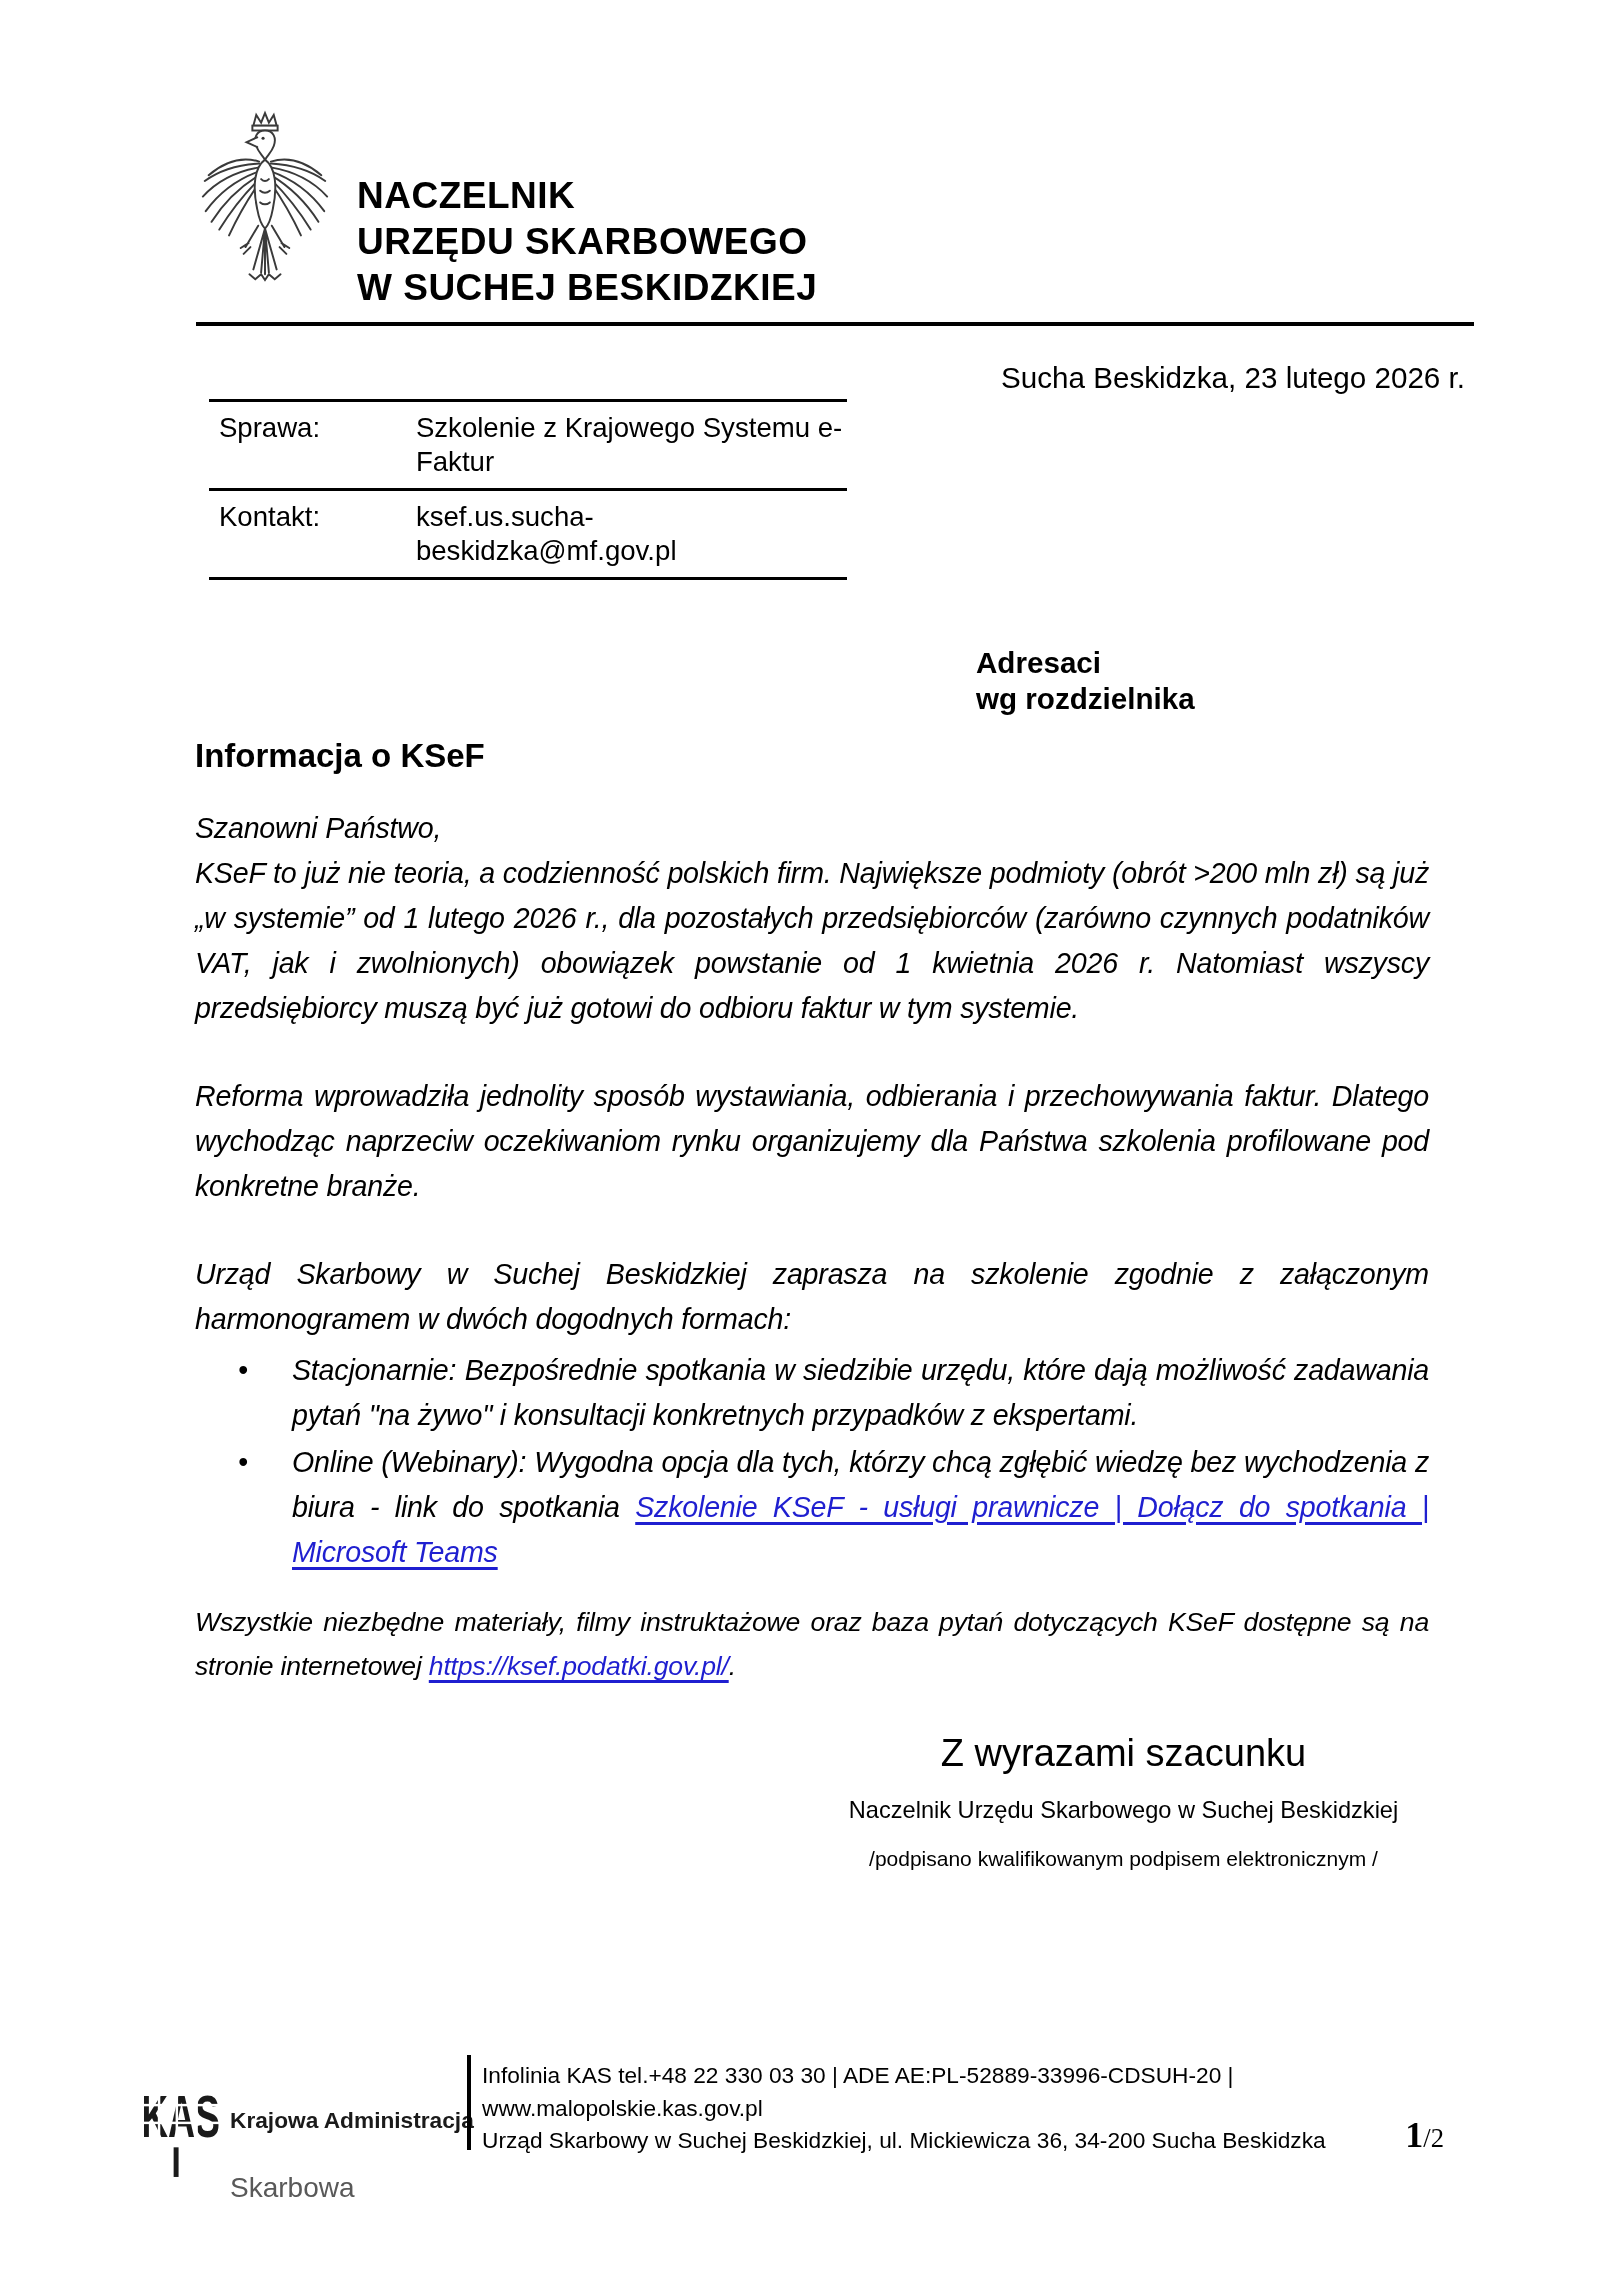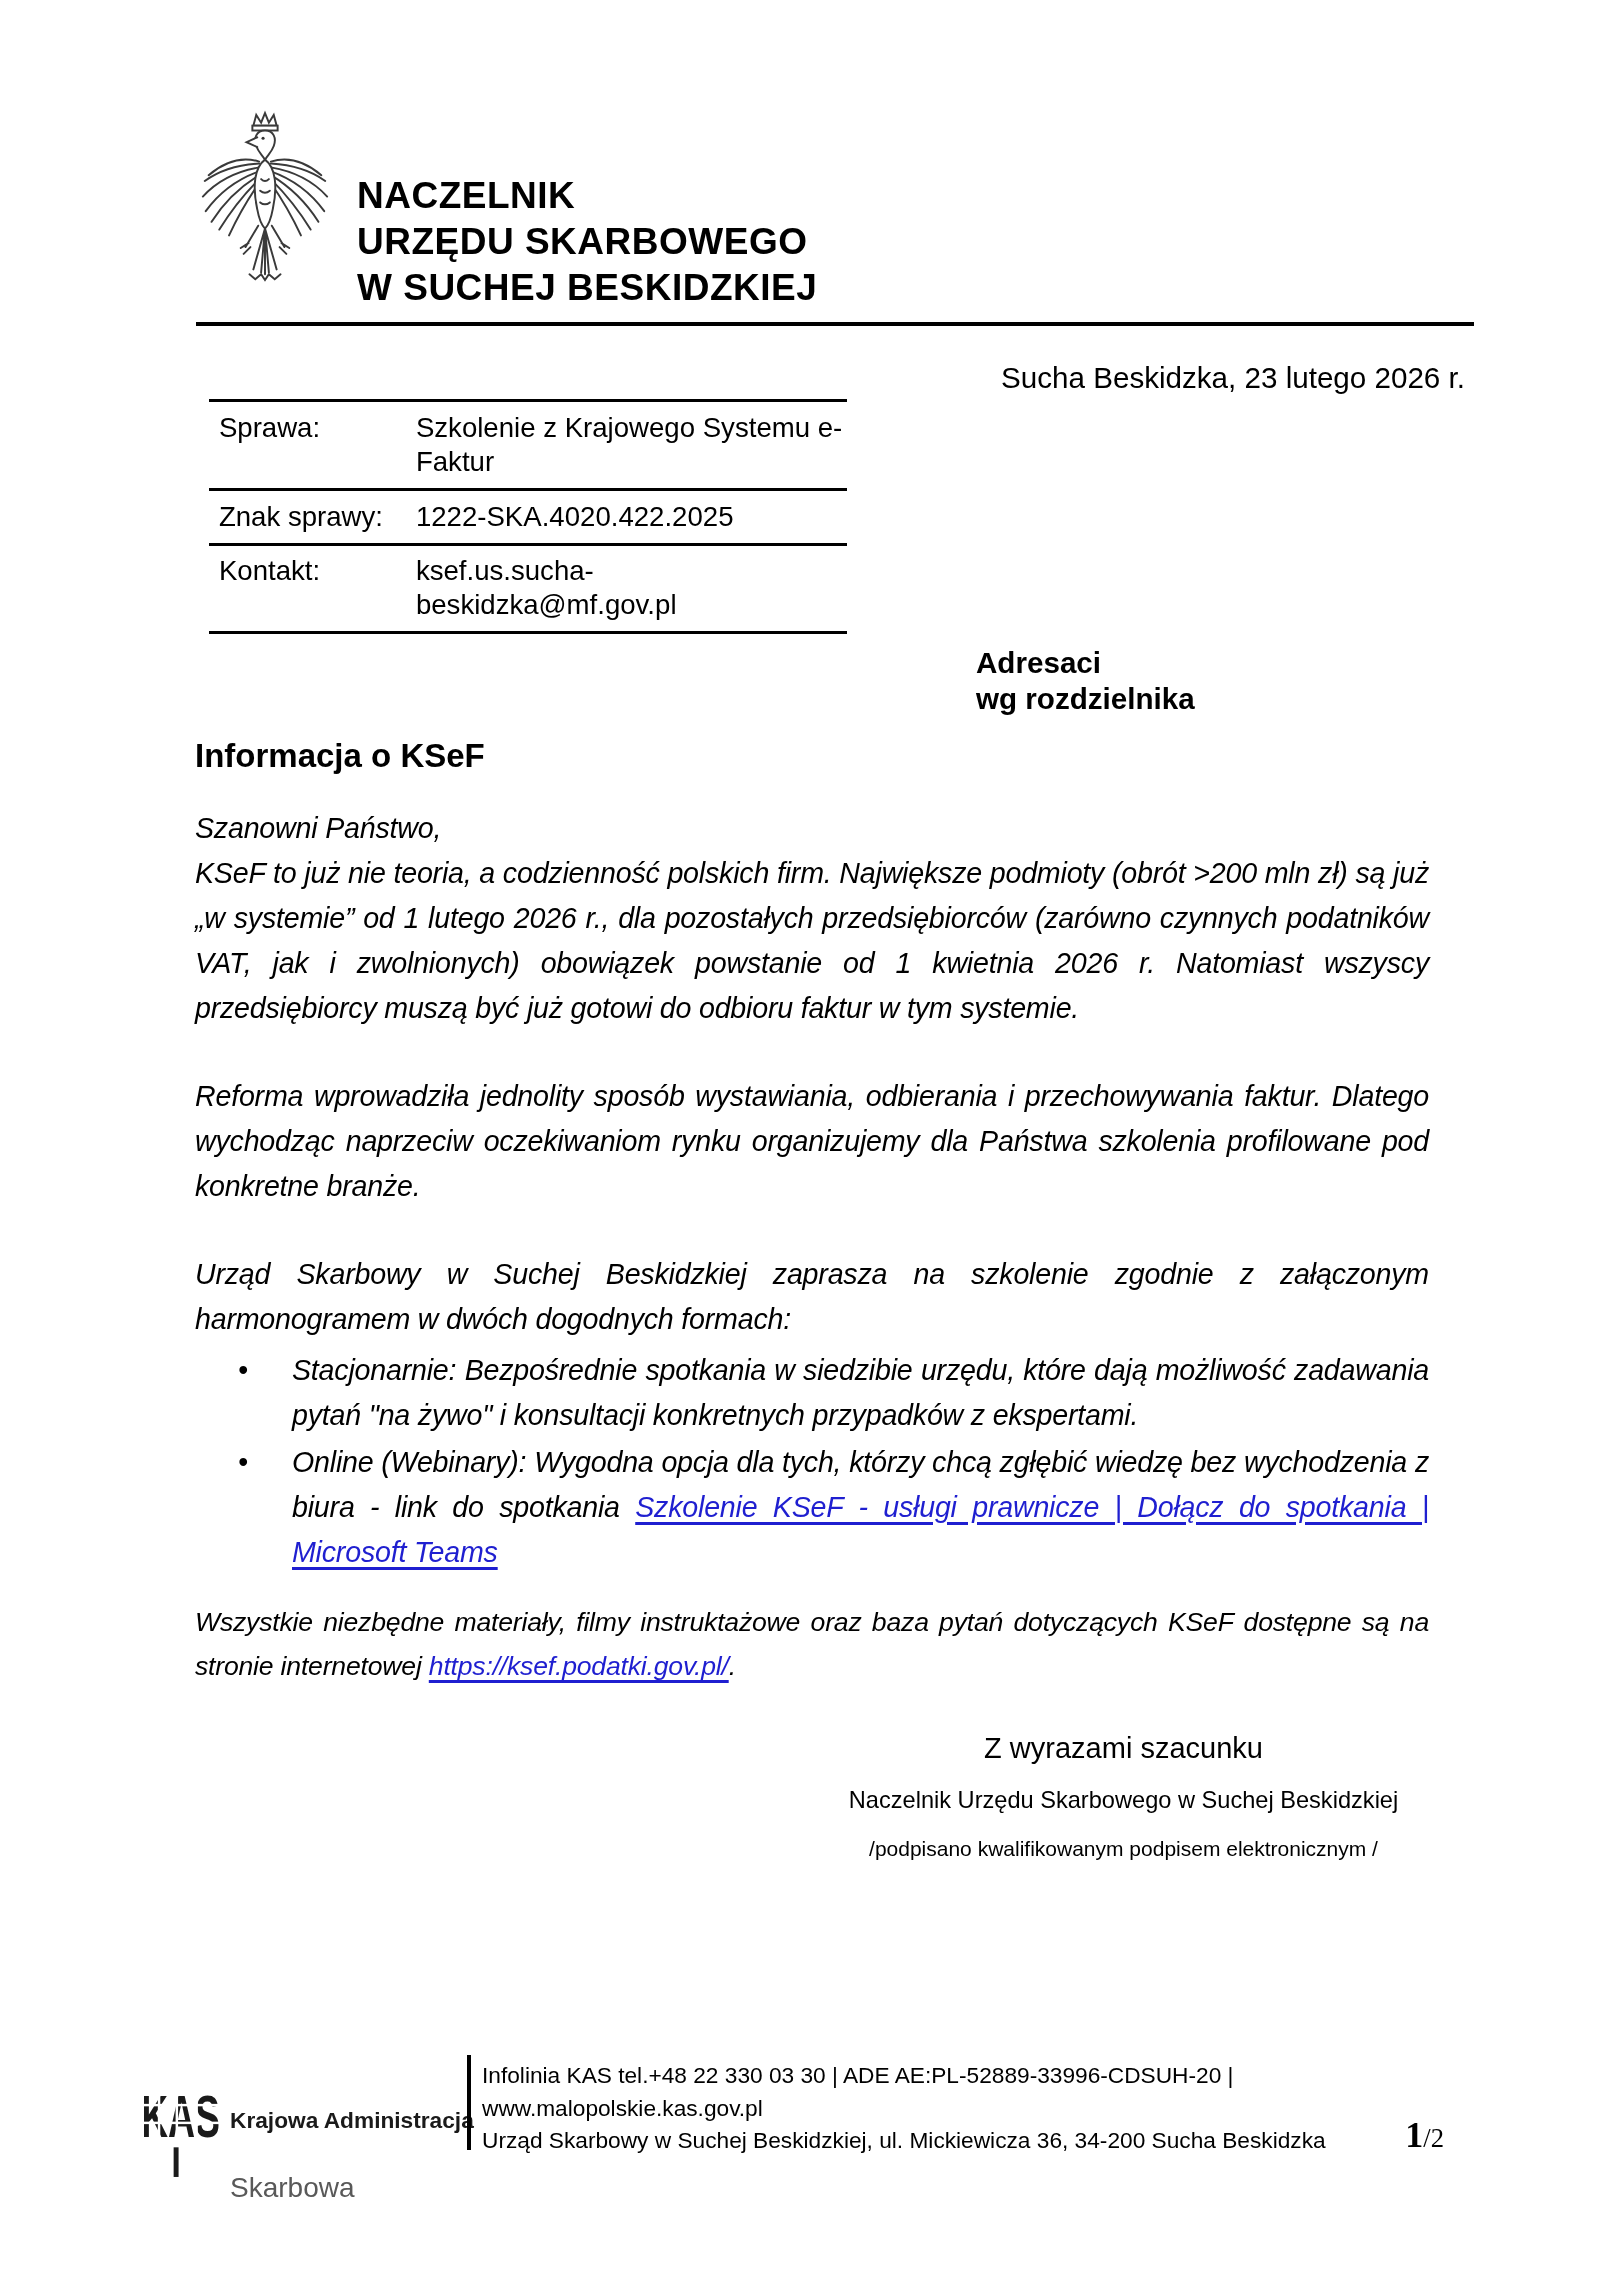--- a/index.html
+++ b/index.html
@@ -39,21 +39,21 @@
   .salutation { display:block; }
   .bullets { margin-top:5.9px; }
   .bullet { position:relative; padding-left:97px; margin-top:2px; text-align:justify; }
   .bullet::before { content:"•"; position:absolute; left:43px; top:0; }
   a.doc-link, .doc-link {
     color:#1f1fd0; text-decoration:underline; text-decoration-thickness:2.5px; text-underline-offset:4.9px; cursor:pointer;
   }
   .footnote { margin-top:25.6px; font-size:26.6px; line-height:44px; letter-spacing:-0.2px; }
   
   .signature { position:absolute; left:818px; top:1732px; width:611px; text-align:center; }
-  .sig-closing { font-size:29px; }
+  .sig-closing { font-size:38px; }
   .sig-title   { font-size:23.6px; margin-top:21.7px; }
   .sig-name    { font-size:25.6px; margin-top:15.8px; letter-spacing:0.5px; }
   .sig-note    { font-size:21px; margin-top:23.6px; }
   
   .kas-logo { position:absolute; left:144px; top:2084px; width:81px; height:99px; }
   .kas-caption { position:absolute; left:230px; top:2108px; line-height:24.6px; }
   .kas-caption .l1 { font-size:22.7px; font-weight:bold; color:#1a1a1a; }
   .kas-caption .l2 { font-size:28px; color:#595959;margin-top:43px; }
   .footer-vrule { position:absolute; left:467px; top:2055px; width:3.9px; height:95px; background:#000; }
   .footer-info { position:absolute; left:482px; top:2059px; font-size:22.7px; line-height:32.5px; }
@@ -110,24 +110,20 @@
 
   <div class="head-rule"></div>
 
   <div class="date-line">Sucha Beskidzka, 23 lutego 2026 r.</div>
 
   <table class="meta-table">
     <tbody>
       <tr>
         <td class="lbl">Sprawa:</td>
         <td>Szkolenie z Krajowego Systemu e-Faktur</td>
-      </tr>
-      <tr>
-        <td class="lbl">Znak sprawy:</td>
-        <td>1222-SKA.4020.422.2025</td>
       </tr>
       <tr>
         <td class="lbl">Kontakt:</td>
         <td>ksef.us.sucha-beskidzka@mf.gov.pl</td>
       </tr>
     </tbody>
   </table>
 
   <div class="addressee">
     <div>Adresaci</div>

